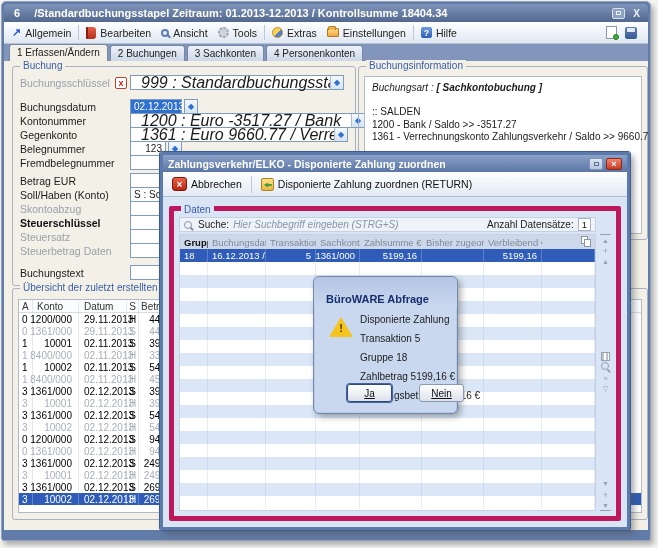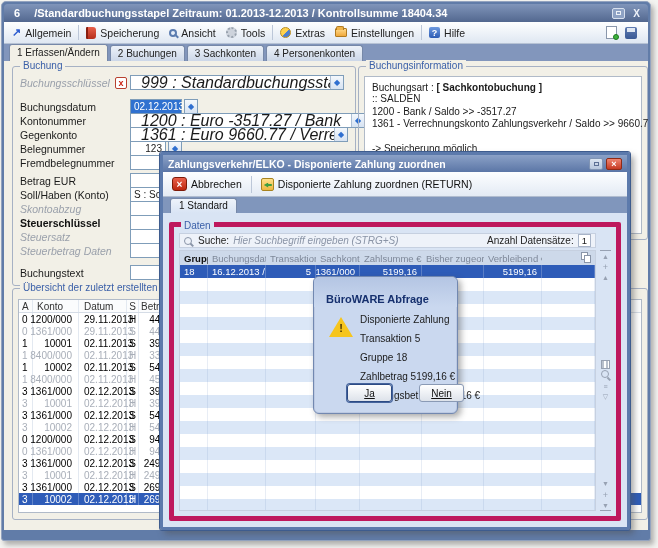--- a/index.html
+++ b/index.html
@@ -68,21 +68,21 @@
   .group { position:absolute; border:1px solid #a6b1c4; border-radius:3px; }
   .glabel { position:absolute; top:-7px; left:7px; background:#f2f0e7; padding:0 3px;
          color:#3a5fa8; font-size:10px; line-height:12px; white-space:nowrap; }
 
   
   #grp-buchung { left:8px; top:22px; width:344px; height:220px; }
   .frow { position:absolute; left:7px; right:4px; height:15px; display:flex;
          align-items:center; font-size:10.5px; color:#1a1a1a; }
   .flabel { width:110px; flex-shrink:0; }
   .flabel.w95 { width:95px; }
-  .flabel.muted { color:#9aa0ab;font-style:italic; }
+  .flabel.muted { color:#9aa0ab; }
   .flabel.strong { font-weight:bold; color:#111; }
   .xbox { width:12px; height:12px; background:#fff; border:1px solid #b8412f; border-radius:2px;
          color:#cc2211; font-size:9px; font-weight:bold; display:flex; align-items:center;
          justify-content:center; margin-right:3px; }
   .combo { display:flex; align-items:center; height:15px; background:#fff;
          border:1px solid #7f9db9; }
   .cval { flex:1; padding:0 10px; white-space:nowrap; overflow:hidden; font-size:16px;font-style:italic; }
   .cval.center { text-align:center; }
   .dd { width:13px; align-self:stretch; border-left:1px solid #aebfd4;
          background:linear-gradient(#f3f7fc,#d7e3f2); color:#2f6fd0; font-size:8px;
@@ -92,21 +92,21 @@
          display:flex; align-items:center; justify-content:center; }
   .tinput { height:15px; background:#fff; border:1px solid #7f9db9; font-size:10px;
          padding:0 3px; display:flex; align-items:center; }
   .tinput.sel { background:#2f71d0; color:#fff; }
   .tinput.right { justify-content:flex-end; }
 
   
   #grp-info { left:354px; top:22px; width:290px; height:174px; }
   .info-panel { position:absolute; left:5px; top:9px; right:5px; bottom:5px; background:#fff;
          border:1px solid #b0bac8; padding:5px 7px; font-size:10px; color:#1a1a1a; }
-  .info-art { white-space:nowrap; }
+  .info-art { margin-bottom:13px; white-space:nowrap;font-style:italic; }
   .info-line { line-height:12.5px; white-space:nowrap; min-height:12.5px; }
 
   
   #grp-uebersicht { left:8px; top:244px; width:636px; height:232px; }
   .ltable { position:absolute; left:5px; top:10px; right:5px; bottom:6px; background:#fff;
          border:1px solid #b0bac8; overflow:hidden; font-size:10px; }
   .lt-head { display:flex; height:13px; align-items:center; background:#fbfcfd;
          border-bottom:1px solid #d5dce6; color:#333; }
   .lt-head > span, .lt-row > span { border-right:1px solid #e3e9f1; height:100%;
          display:flex; align-items:center; white-space:nowrap; }
@@ -240,21 +240,21 @@
   </div>
 
   <div class="menubar">
     <div class="menu-item">
       <span class="mi mi-arrow">↗</span>
       <span>Allgemein</span>
     </div>
     <span class="menu-sep"></span>
     <div class="menu-item">
       <span class="mi mi-book"></span>
-      <span>Speicherung</span>
+      <span>Bearbeiten</span>
     </div>
     <div class="menu-item">
       <span class="mi">
           <span class="lens"></span>
         </span>
       <span>Ansicht</span>
     </div>
     <div class="menu-item">
       <span class="mi mi-gear"></span>
       <span>Tools</span>
@@ -531,23 +531,20 @@
   <div class="dlg-toolbar">
     <div class="tb-item">
       <span class="tb-x">×</span>
       <span>Abbrechen</span>
     </div>
     <span class="tb-sep"></span>
     <div class="tb-item">
       <span class="tb-doc"></span>
       <span>Disponierte Zahlung zuordnen (RETURN)</span>
     </div>
-  </div>
-  <div class="dlg-tabrow">
-    <div class="dlg-tab">1 Standard</div>
   </div>
   <div class="dlg-body">
     <div class="daten-group">
       <span class="daten-label">Daten</span>
       <div class="search-row">
         <span class="sr-mag"></span>
         <span class="sr-label">Suche:</span>
         <span class="sr-ph">Hier Suchbegriff eingeben (STRG+S)</span>
         <span>Anzahl Datensätze:</span>
         <span class="sr-count-box">1</span>

